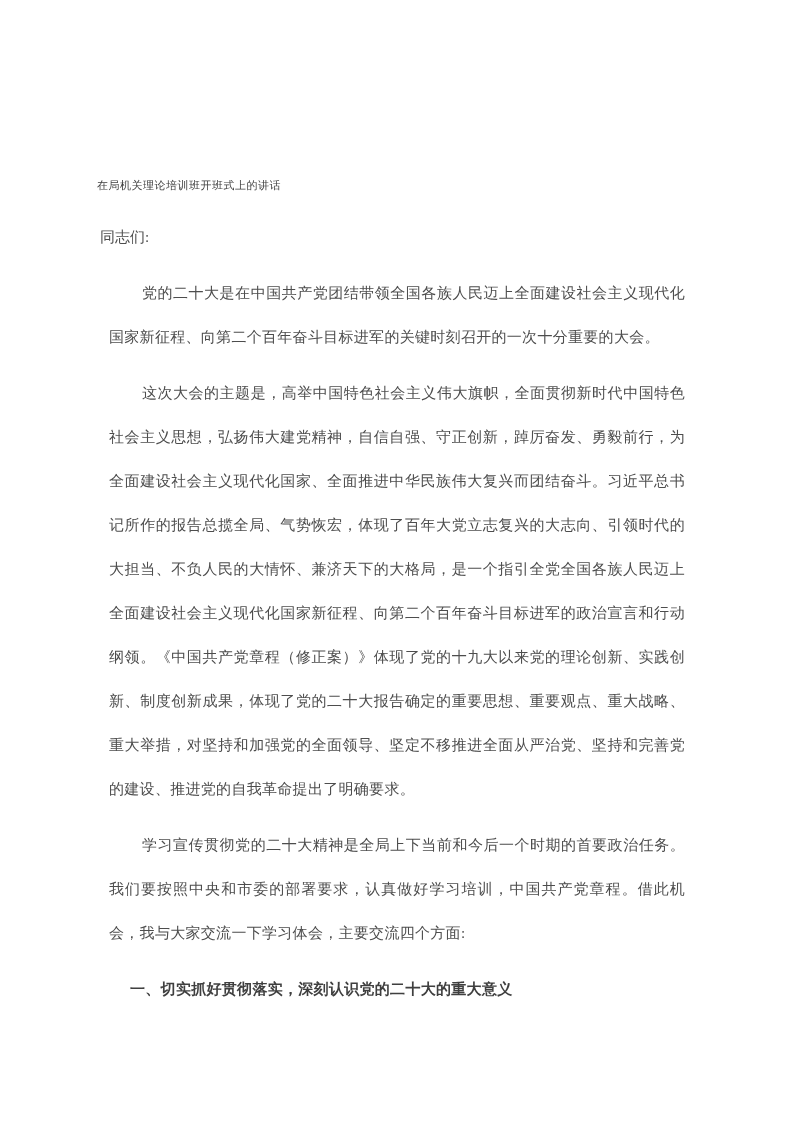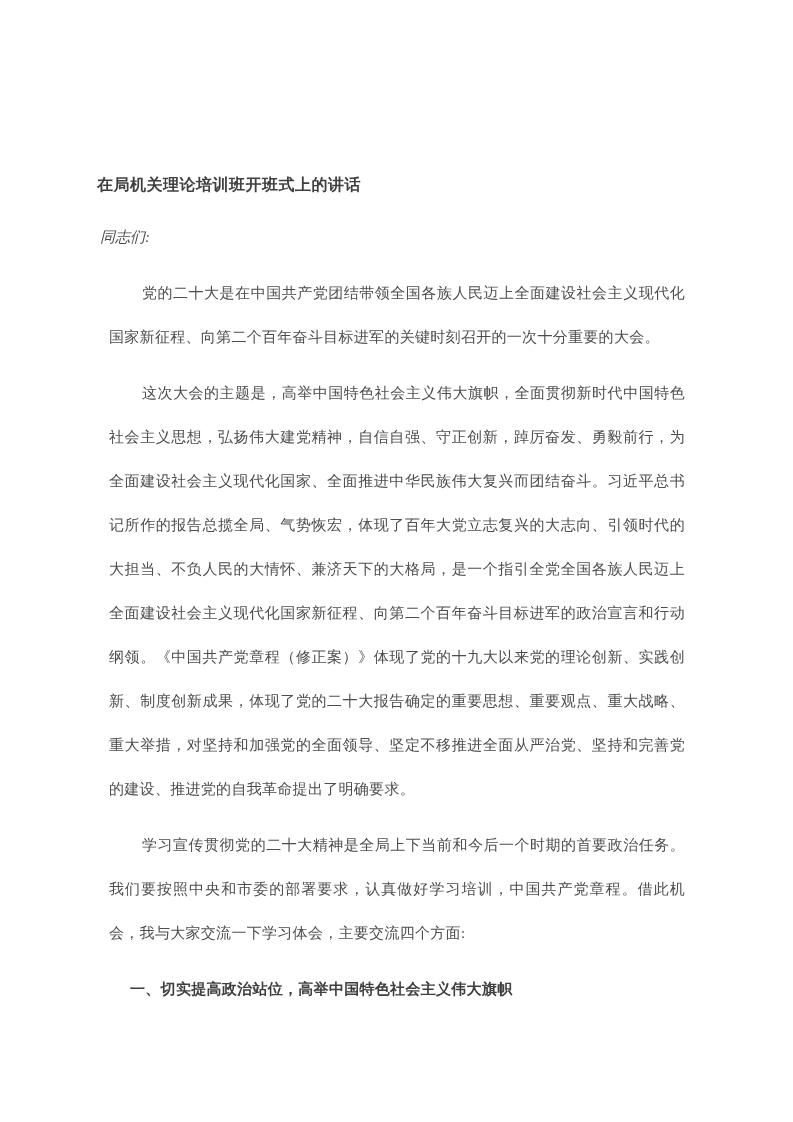--- a/index.html
+++ b/index.html
@@ -21,31 +21,30 @@
     background: var(--page_background);
     padding: 163px 96px 0 97px;
     font-family: "Liberation Serif", "DejaVu Serif", serif;
     font-size: 15px;
     color: var(--body_text);
     line-height: 44px;
     overflow: hidden;
   }
   .doc-title {
     margin: 0 0 8px 0;
-    font-size: 16px;
-    font-weight: bold;
+    font-size: 11px;
+    font-weight: normal;
     color: var(--emphasis_text);
     line-height: 44px;
     letter-spacing: 0.5px;
   }
   .salutation {
     margin: 0;
     text-indent: 3px;
     line-height: 44px;
-    font-style: italic;
   }
   .body-para {
     margin: 12px;
     text-indent: 33px;
     text-align: justify;
     word-break: break-all;
     overflow-wrap: anywhere;
     line-height: 44px;
     letter-spacing: 0.3px;
   }
@@ -65,14 +64,14 @@
   <h1 class="doc-title">在局机关理论培训班开班式上的讲话</h1>
 
   <p class="salutation">同志们:</p>
 
   <p class="body-para">党的二十大是在中国共产党团结带领全国各族人民迈上全面建设社会主义现代化国家新征程、向第二个百年奋斗目标进军的关键时刻召开的一次十分重要的大会。</p>
 
   <p class="body-para">这次大会的主题是，高举中国特色社会主义伟大旗帜，全面贯彻新时代中国特色社会主义思想，弘扬伟大建党精神，自信自强、守正创新，踔厉奋发、勇毅前行，为全面建设社会主义现代化国家、全面推进中华民族伟大复兴而团结奋斗。习近平总书记所作的报告总揽全局、气势恢宏，体现了百年大党立志复兴的大志向、引领时代的大担当、不负人民的大情怀、兼济天下的大格局，是一个指引全党全国各族人民迈上全面建设社会主义现代化国家新征程、向第二个百年奋斗目标进军的政治宣言和行动纲领。《中国共产党章程（修正案）》体现了党的十九大以来党的理论创新、实践创新、制度创新成果，体现了党的二十大报告确定的重要思想、重要观点、重大战略、重大举措，对坚持和加强党的全面领导、坚定不移推进全面从严治党、坚持和完善党的建设、推进党的自我革命提出了明确要求。</p>
 
   <p class="body-para">学习宣传贯彻党的二十大精神是全局上下当前和今后一个时期的首要政治任务。我们要按照中央和市委的部署要求，认真做好学习培训，中国共产党章程。借此机会，我与大家交流一下学习体会，主要交流四个方面:</p>
 
-  <p class="section-heading">一、切实提高政治站位，高举中国特色社会主义伟大旗帜</p>
+  <p class="section-heading">一、切实抓好贯彻落实，深刻认识党的二十大的重大意义</p>
 </div>
 
 </body></html>

